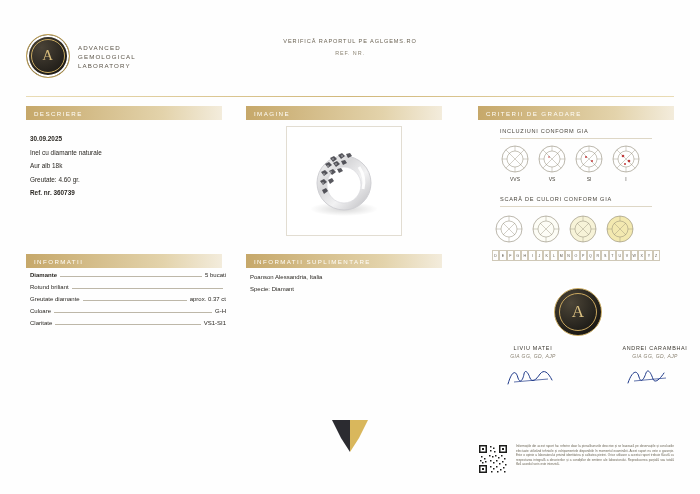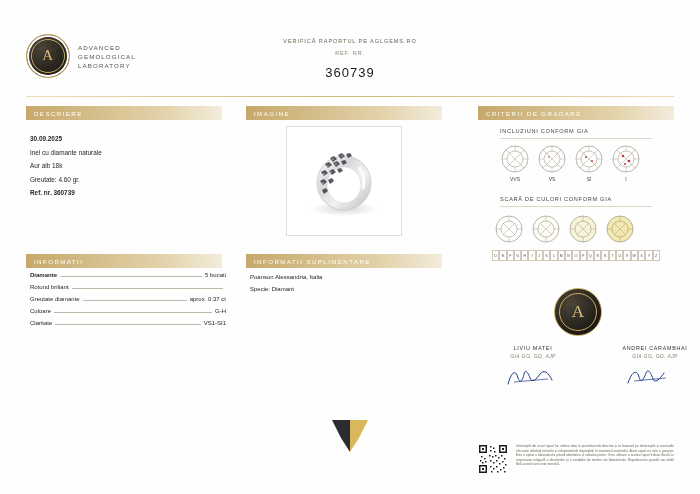--- a/index.html
+++ b/index.html
@@ -345,21 +345,20 @@
       <div class="logo-text">
         <div>Advanced</div>
         <div>Gemological</div>
         <div>Laboratory</div>
       </div>
     </div>
 
     <div class="verify">
       <div class="verify-line">Verifică raportul pe aglgems.ro</div>
       <div class="verify-ref">Ref. nr.</div>
-      <div class="verify-num">360739</div>
     </div>
   </div>
 
   <div class="hr-gold hr-top"></div>
 
   <div class="bar descriere-bar">
     <span>Descriere</span>
   </div>
   <div class="descriere-body">
     <div class="strong">30.09.2025</div>

